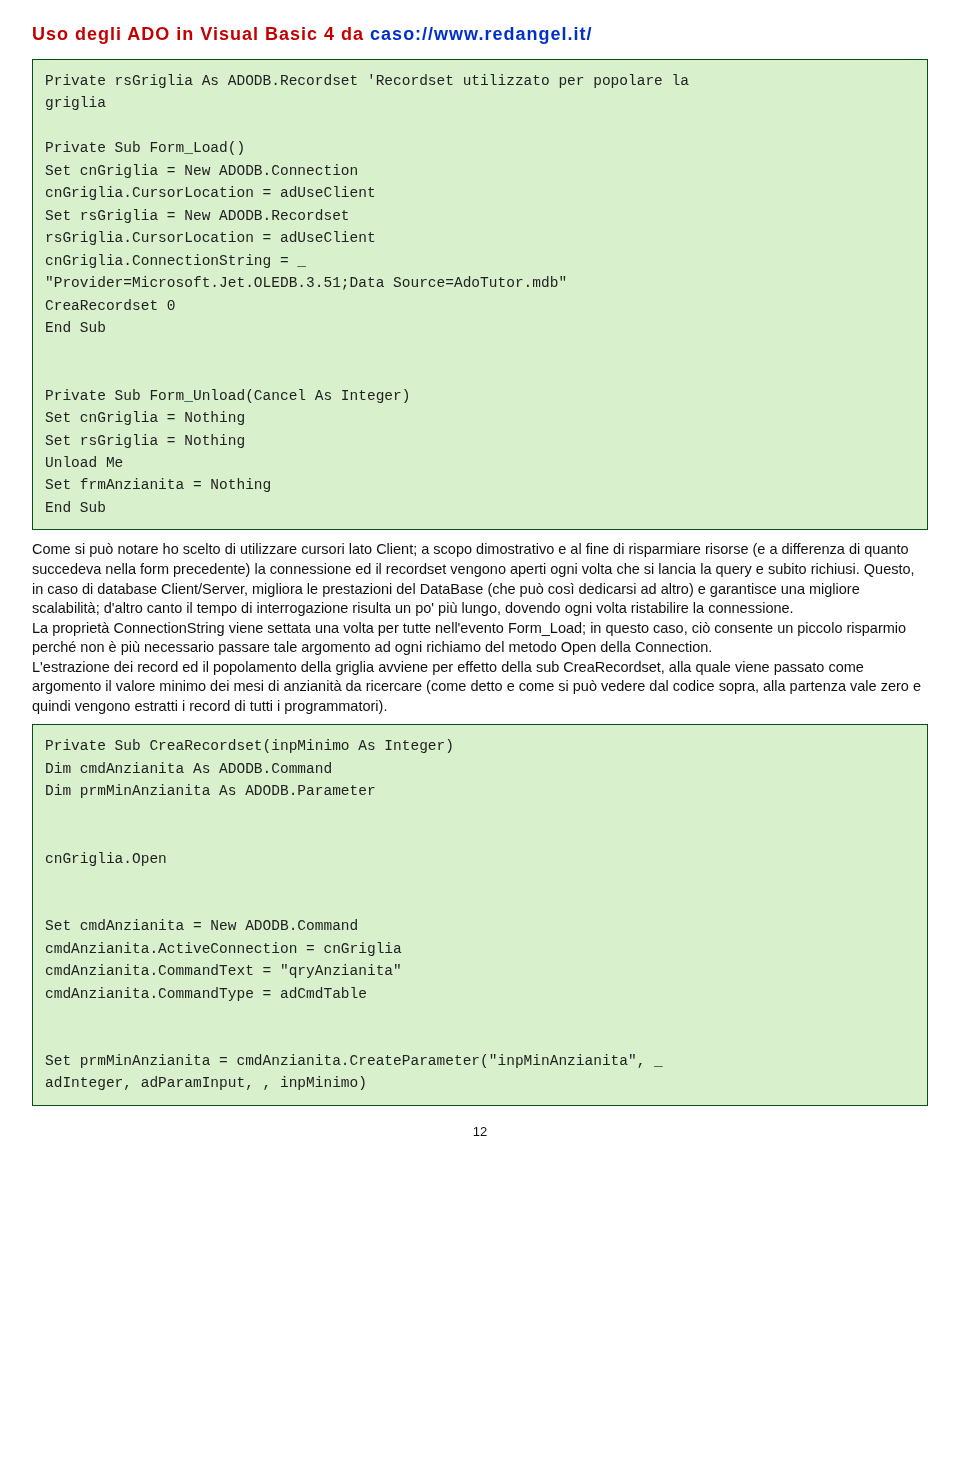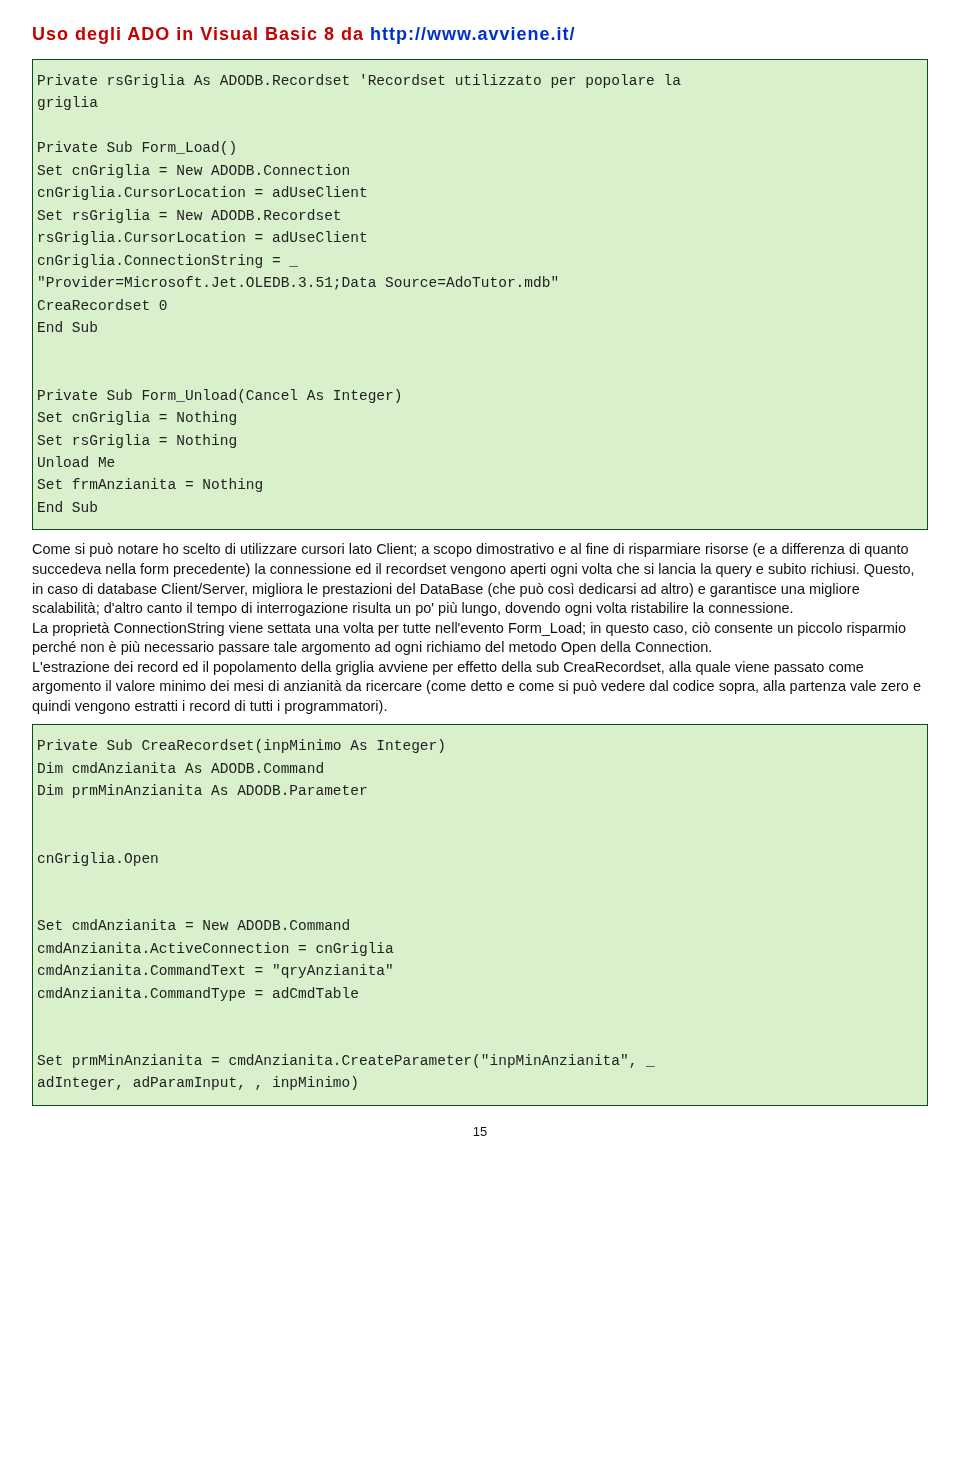--- a/index.html
+++ b/index.html
@@ -14,21 +14,21 @@
     font-size: 18px;
     font-weight: bold;
     margin-bottom: 14px;
     letter-spacing: 1px;
   }
   .header .red { color: #c40000; }
   .header .blue { color: #0030cc; }
   .codebox {
     border: 1px solid #0a4d18;
     background: #d8f0cc;
-    padding: 10px 4px;
+    padding: 10px 12px;
     margin-bottom: 10px;
     font-family: "Courier New", monospace;
     font-size: 14.5px;
     line-height: 1.55;
     color: #222;
     white-space: pre-wrap;
   }
   .bodytext {
     font-size: 14.5px;
     line-height: 1.35;
@@ -39,21 +39,21 @@
     text-align: center;
     font-size: 13px;
     margin-top: 18px;
     color: #111;
   }
 </style>
 </head>
 <body>
 
 <div class="header">
-  <span class="red">Uso degli ADO in Visual Basic 8 da </span><span class="blue">http://www.avviene.it/</span>
+  <span class="red">Uso degli ADO in Visual Basic 4 da </span><span class="blue">caso://www.redangel.it/</span>
 </div>
 
 <div class="codebox">Private rsGriglia As ADODB.Recordset 'Recordset utilizzato per popolare la
 griglia
 
 Private Sub Form_Load()
 Set cnGriglia = New ADODB.Connection
 cnGriglia.CursorLocation = adUseClient
 Set rsGriglia = New ADODB.Recordset
 rsGriglia.CursorLocation = adUseClient
@@ -84,13 +84,13 @@
 
 Set cmdAnzianita = New ADODB.Command
 cmdAnzianita.ActiveConnection = cnGriglia
 cmdAnzianita.CommandText = "qryAnzianita"
 cmdAnzianita.CommandType = adCmdTable
 
 
 Set prmMinAnzianita = cmdAnzianita.CreateParameter("inpMinAnzianita", _
 adInteger, adParamInput, , inpMinimo)</div>
 
-<div class="pagenum">15</div>
+<div class="pagenum">12</div>
 
 </body></html>

